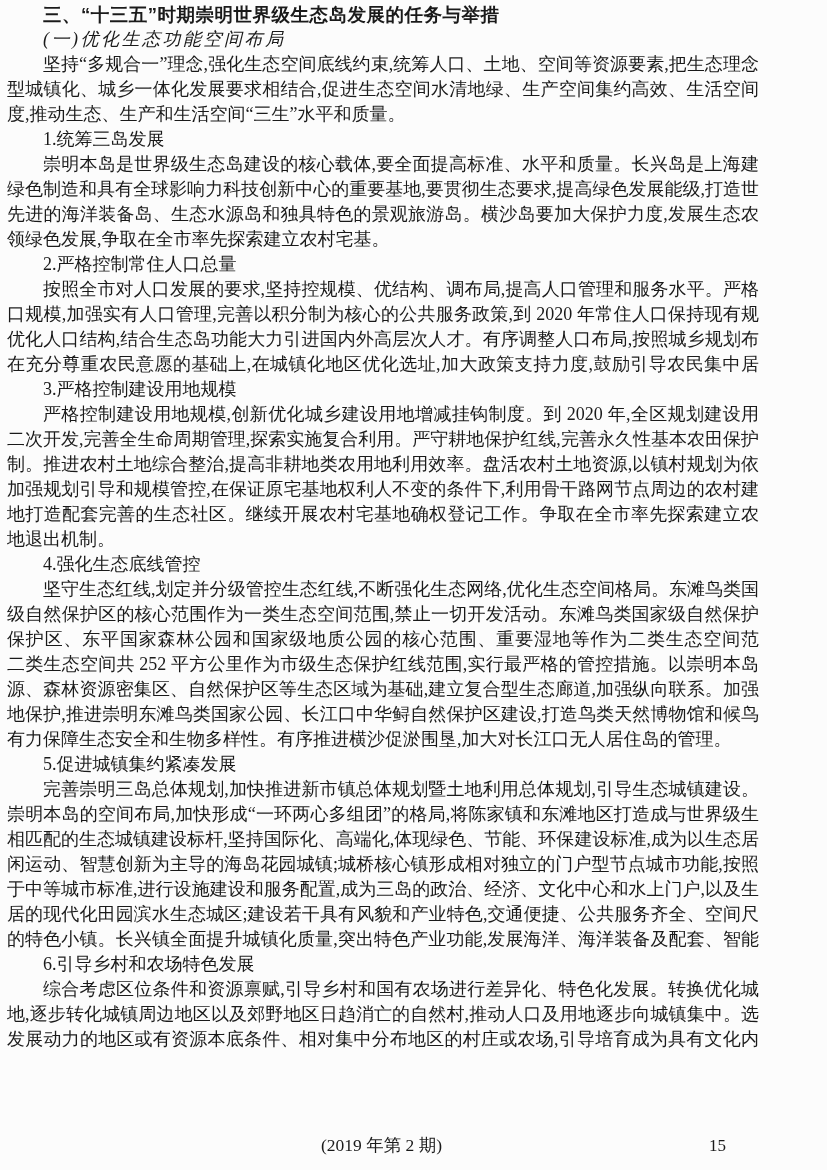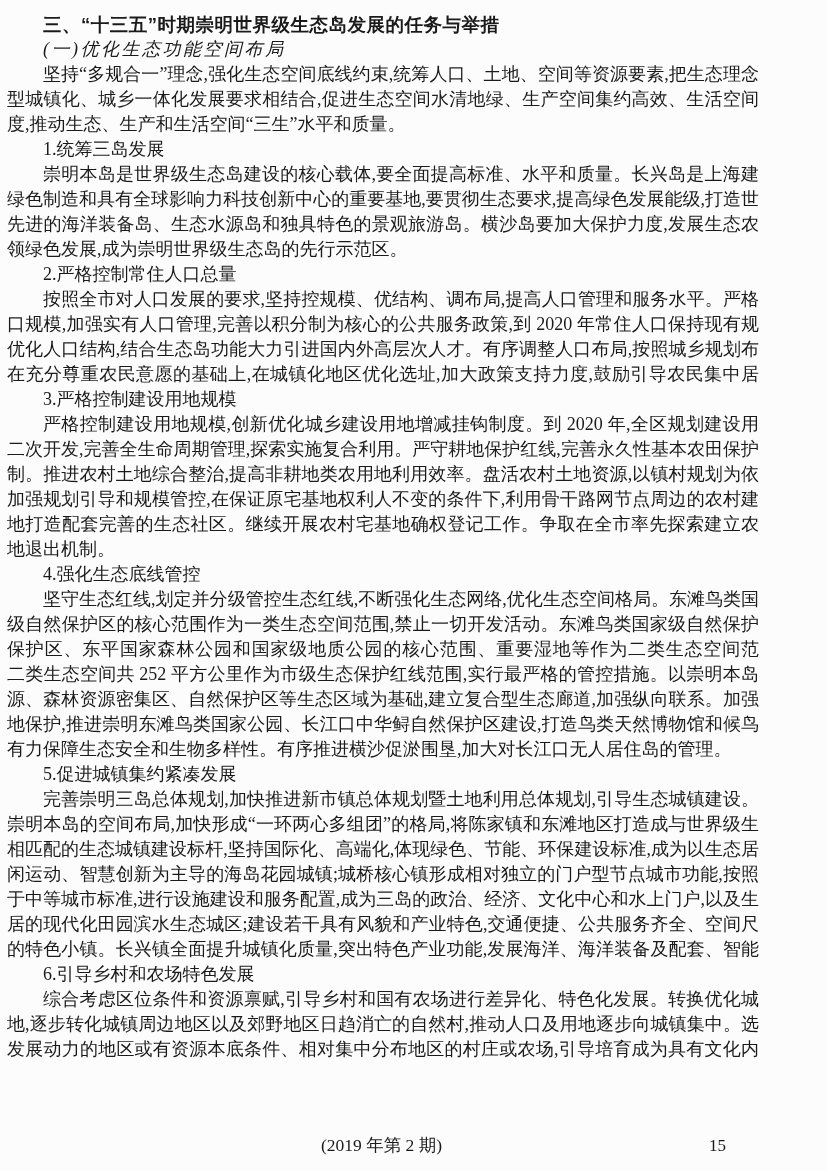--- a/index.html
+++ b/index.html
@@ -9,21 +9,21 @@
     height: 1170px;
     background: #fcfcfc;
     color: #1a1a1a;
     font-family: "Liberation Serif", "DejaVu Serif", serif;
     overflow: hidden;
   }
   .doc {
     box-sizing: border-box;
     width: 763px;
     height: 1170px;
-    padding: 12px 4px 0 7px;
+    padding: 2px 4px 0 7px;
     position: relative;
   }
   .line {
     font-size: 18px;
     height: 25px;
     line-height: 25px;
     text-align: justify;
     overflow: hidden;
   }
   .fill {
@@ -75,21 +75,21 @@
   <div class="line section">(一)优化生态功能空间布局</div>
 
   <div>
       <div class="line indent fill">坚持“多规合一”理念,强化生态空间底线约束,统筹人口、土地、空间等资源要素,把生态理念与新</div>
       <div class="line fill">型城镇化、城乡一体化发展要求相结合,促进生态空间水清地绿、生产空间集约高效、生活空间宜居适</div>
       <div class="line">度,推动生态、生产和生活空间“三生”水平和质量。</div>
       <div class="line heading">1.统筹三岛发展</div>
       <div class="line indent fill">崇明本岛是世界级生态岛建设的核心载体,要全面提高标准、水平和质量。长兴岛是上海建设高端</div>
       <div class="line fill">绿色制造和具有全球影响力科技创新中心的重要基地,要贯彻生态要求,提高绿色发展能级,打造世界</div>
       <div class="line fill">先进的海洋装备岛、生态水源岛和独具特色的景观旅游岛。横沙岛要加大保护力度,发展生态农业,引</div>
-      <div class="line">领绿色发展,成为崇明世界级生态岛的先行示范区。</div>
+      <div class="line">领绿色发展,争取在全市率先探索建立农村宅基。</div>
       <div class="line heading">2.严格控制常住人口总量</div>
       <div class="line indent fill">按照全市对人口发展的要求,坚持控规模、优结构、调布局,提高人口管理和服务水平。严格控制人</div>
       <div class="line fill">口规模,加强实有人口管理,完善以积分制为核心的公共服务政策,到 2020 年常住人口保持现有规模。</div>
       <div class="line fill">优化人口结构,结合生态岛功能大力引进国内外高层次人才。有序调整人口布局,按照城乡规划布局,</div>
       <div class="line">在充分尊重农民意愿的基础上,在城镇化地区优化选址,加大政策支持力度,鼓励引导农民集中居住。</div>
       <div class="line heading">3.严格控制建设用地规模</div>
       <div class="line indent fill">严格控制建设用地规模,创新优化城乡建设用地增减挂钩制度。到 2020 年,全区规划建设用地总</div>
       <div class="line fill">二次开发,完善全生命周期管理,探索实施复合利用。严守耕地保护红线,完善永久性基本农田保护机</div>
       <div class="line fill">制。推进农村土地综合整治,提高非耕地类农用地利用效率。盘活农村土地资源,以镇村规划为依据,</div>
       <div class="line fill">加强规划引导和规模管控,在保证原宅基地权利人不变的条件下,利用骨干路网节点周边的农村建设用</div>

